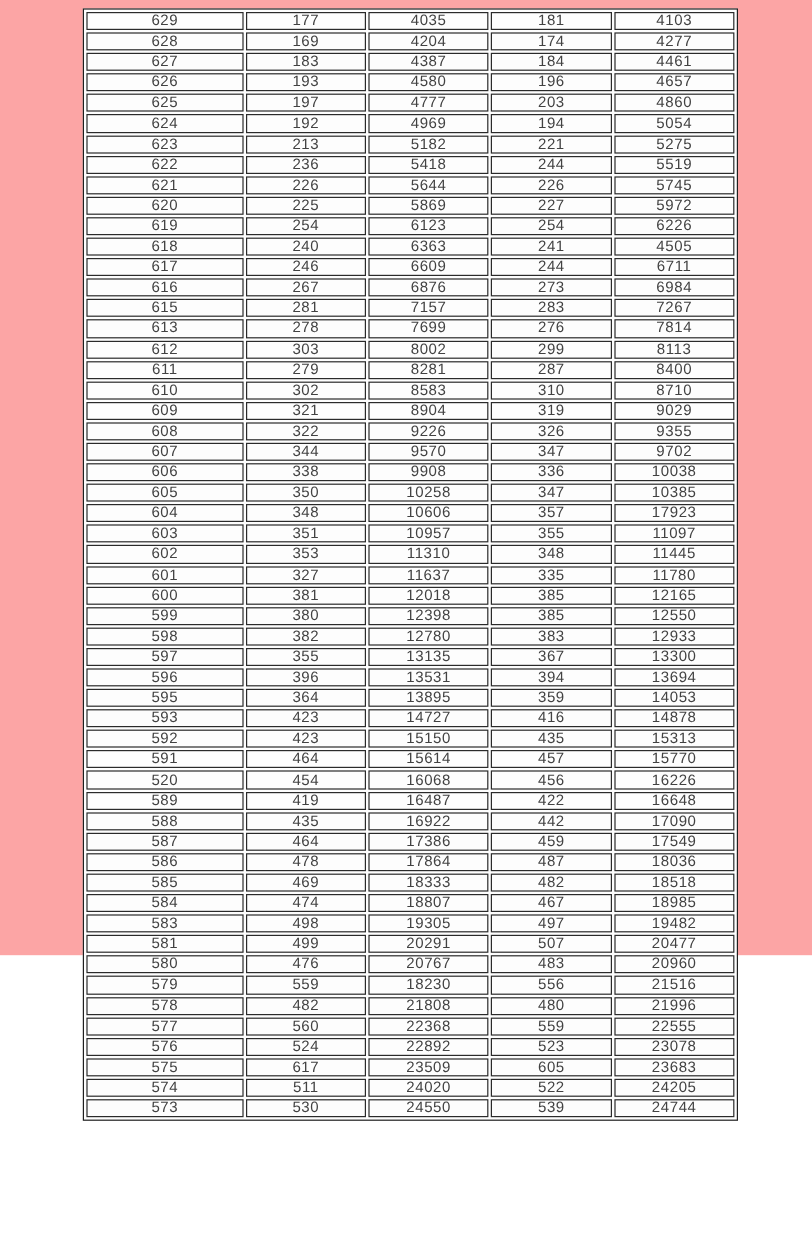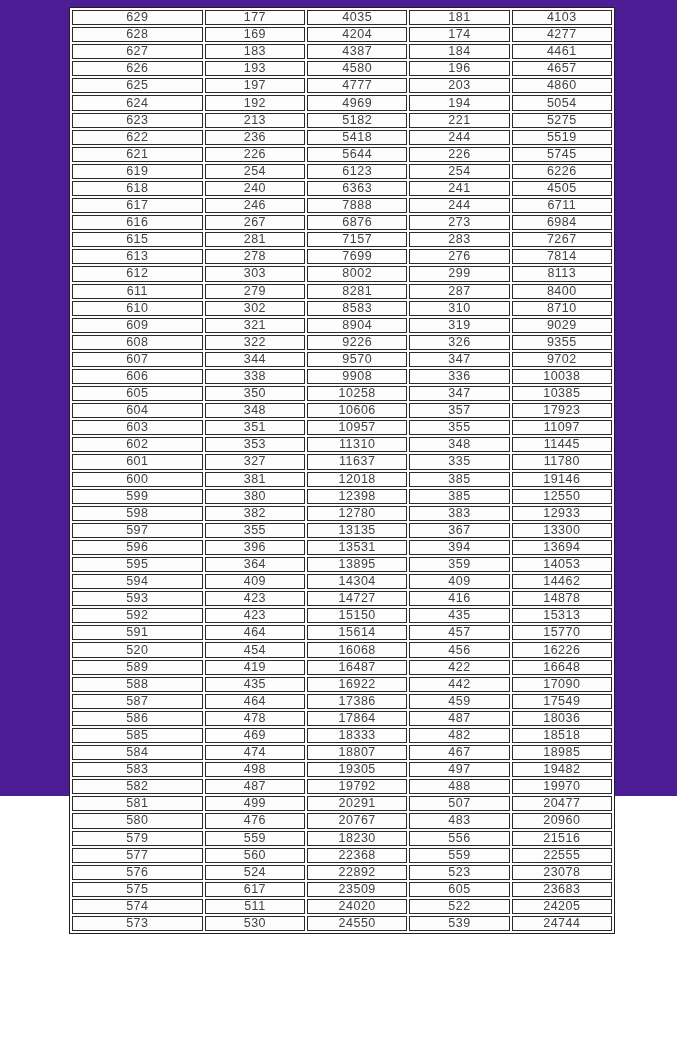--- a/index.html
+++ b/index.html
@@ -8,21 +8,21 @@
     width: 677px;
     height: 1037px;
     background: #ffffff;
     overflow: hidden;
     font-family: "Liberation Sans", "DejaVu Sans", sans-serif;
   }
   .page {
     position: relative;
     width: 677px;
     height: 796px;
-    background: #4c1d95;
+    background: #fca5a5;
   }
   table.score-table {
     position: absolute;
     left: 69px;
     top: 7px;
     width: 546px;
     table-layout: fixed;
     border-collapse: separate;
     border-spacing: 2px;
     border: 1px solid #1f1f1f;
@@ -115,37 +115,44 @@
           <td>5519</td>
         </tr>
         <tr>
           <td>621</td>
           <td>226</td>
           <td>5644</td>
           <td>226</td>
           <td>5745</td>
         </tr>
         <tr>
+          <td>620</td>
+          <td>225</td>
+          <td>5869</td>
+          <td>227</td>
+          <td>5972</td>
+        </tr>
+        <tr>
           <td>619</td>
           <td>254</td>
           <td>6123</td>
           <td>254</td>
           <td>6226</td>
         </tr>
         <tr>
           <td>618</td>
           <td>240</td>
           <td>6363</td>
           <td>241</td>
           <td>4505</td>
         </tr>
         <tr>
           <td>617</td>
           <td>246</td>
-          <td>7888</td>
+          <td>6609</td>
           <td>244</td>
           <td>6711</td>
         </tr>
         <tr>
           <td>616</td>
           <td>267</td>
           <td>6876</td>
           <td>273</td>
           <td>6984</td>
         </tr>
@@ -245,21 +252,21 @@
           <td>327</td>
           <td>11637</td>
           <td>335</td>
           <td>11780</td>
         </tr>
         <tr>
           <td>600</td>
           <td>381</td>
           <td>12018</td>
           <td>385</td>
-          <td>19146</td>
+          <td>12165</td>
         </tr>
         <tr>
           <td>599</td>
           <td>380</td>
           <td>12398</td>
           <td>385</td>
           <td>12550</td>
         </tr>
         <tr>
           <td>598</td>
@@ -283,27 +290,20 @@
           <td>13694</td>
         </tr>
         <tr>
           <td>595</td>
           <td>364</td>
           <td>13895</td>
           <td>359</td>
           <td>14053</td>
         </tr>
         <tr>
-          <td>594</td>
-          <td>409</td>
-          <td>14304</td>
-          <td>409</td>
-          <td>14462</td>
-        </tr>
-        <tr>
           <td>593</td>
           <td>423</td>
           <td>14727</td>
           <td>416</td>
           <td>14878</td>
         </tr>
         <tr>
           <td>592</td>
           <td>423</td>
           <td>15150</td>
@@ -367,27 +367,20 @@
           <td>18985</td>
         </tr>
         <tr>
           <td>583</td>
           <td>498</td>
           <td>19305</td>
           <td>497</td>
           <td>19482</td>
         </tr>
         <tr>
-          <td>582</td>
-          <td>487</td>
-          <td>19792</td>
-          <td>488</td>
-          <td>19970</td>
-        </tr>
-        <tr>
           <td>581</td>
           <td>499</td>
           <td>20291</td>
           <td>507</td>
           <td>20477</td>
         </tr>
         <tr>
           <td>580</td>
           <td>476</td>
           <td>20767</td>
@@ -395,20 +388,27 @@
           <td>20960</td>
         </tr>
         <tr>
           <td>579</td>
           <td>559</td>
           <td>18230</td>
           <td>556</td>
           <td>21516</td>
         </tr>
         <tr>
+          <td>578</td>
+          <td>482</td>
+          <td>21808</td>
+          <td>480</td>
+          <td>21996</td>
+        </tr>
+        <tr>
           <td>577</td>
           <td>560</td>
           <td>22368</td>
           <td>559</td>
           <td>22555</td>
         </tr>
         <tr>
           <td>576</td>
           <td>524</td>
           <td>22892</td>

